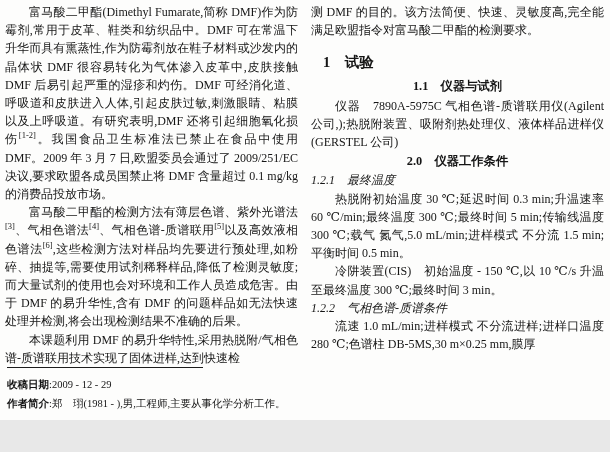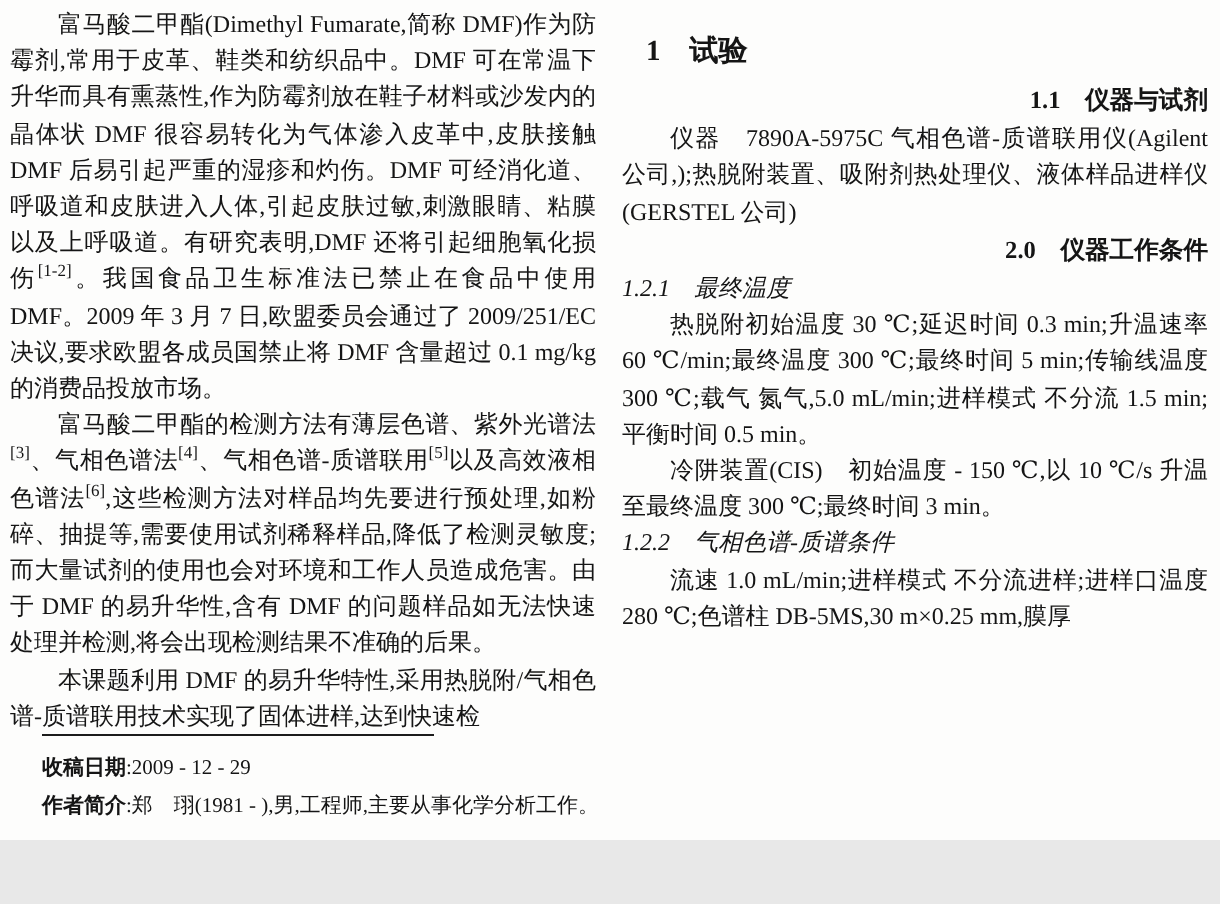--- a/index.html
+++ b/index.html
@@ -17,28 +17,28 @@
   .cols { display:flex; gap:13px; height:100%; }
   .col { width:295px; position:relative; box-sizing:border-box; }
   p { margin:0; text-align:justify; font-size:12px; line-height:18.2px; }
   .indent { text-indent:2em; }
   sup { font-size:8.5px; line-height:0; vertical-align:super; letter-spacing:0; }
   .h1 {
     font-size:14.5px; font-weight:bold; text-align:left;
     margin:13px 0 5px 12px; line-height:20px;
   }
   .h2 {
-    font-size:12.3px; font-weight:bold; text-align:right;
+    font-size:12.3px; font-weight:bold; text-align:center;
     margin:1px 0 1px 0; line-height:18.2px;
   }
   .h3 {
     font-size:12px; font-style:italic; font-weight:normal; text-align:left;
     margin:0; line-height:18.2px;
   }
-  .footnote { position:absolute; left:16px; bottom:2px; width:100%; }
+  .footnote { position:absolute; left:2px; bottom:2px; width:100%; }
   .fn-rule { width:196px; border:none; border-top:1.5px solid #1c1c1c; margin:0 0 7px 0; }
   .fn-line { font-size:10.5px; line-height:19px; text-align:left; }
   .fn-label { font-weight:bold; }
 </style>
 </head>
 <body>
 
 <div class="page">
   <div class="cols">
 
@@ -48,20 +48,21 @@
       <p class="indent">本课题利用 DMF 的易升华特性,采用热脱附/气相色谱-质谱联用技术实现了固体进样,达到快速检</p>
 
       <div class="footnote">
         <hr class="fn-rule">
         <div class="fn-line"><span class="fn-label">收稿日期</span><span>:2009 - 12 - 29</span></div>
         <div class="fn-line"><span class="fn-label">作者简介</span><span>:郑　珝(1981 - ),男,工程师,主要从事化学分析工作。</span></div>
       </div>
     </div>
 
     <div class="col">
+      <p>测 DMF 的目的。该方法简便、快速、灵敏度高,完全能满足欧盟指令对富马酸二甲酯的检测要求。</p>
 
       <div class="h1">1　试验</div>
 
       <div class="h2">1.1　仪器与试剂</div>
 
       <p class="indent">仪器　7890A-5975C 气相色谱-质谱联用仪(Agilent 公司,);热脱附装置、吸附剂热处理仪、液体样品进样仪(GERSTEL 公司)</p>
 
       <div class="h2">2.0　仪器工作条件</div>
       <div class="h3">1.2.1　最终温度</div>
 

